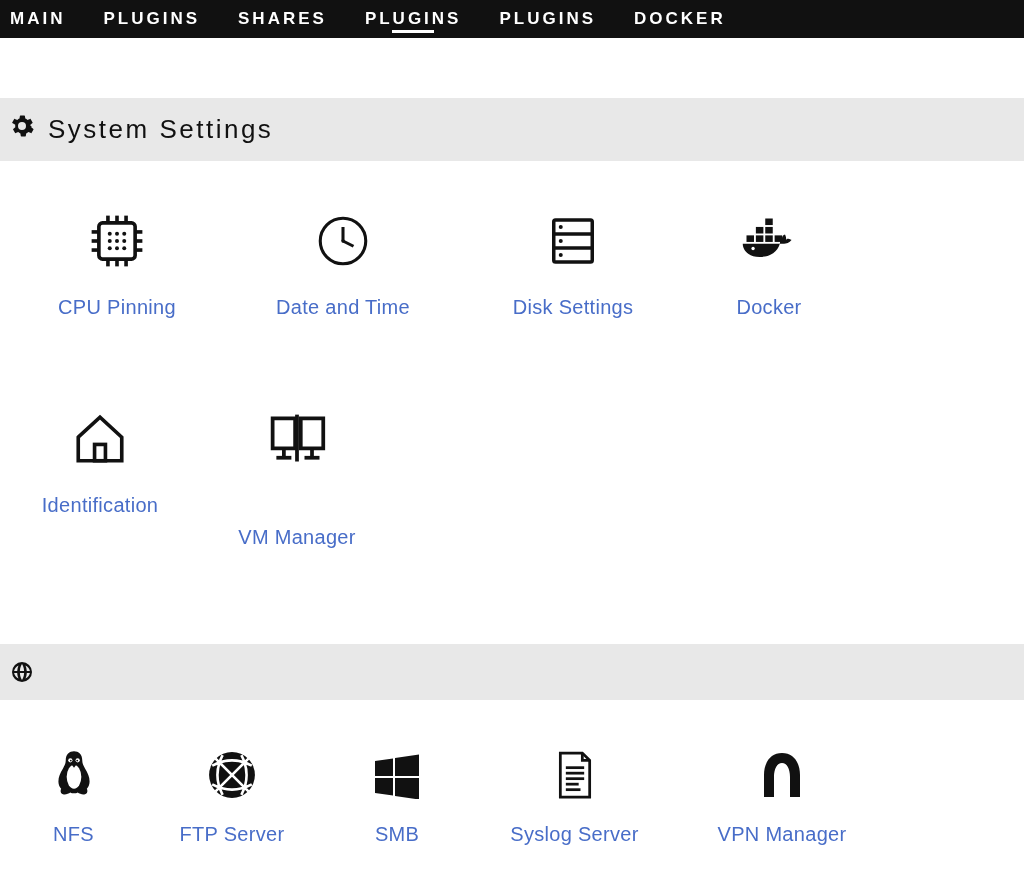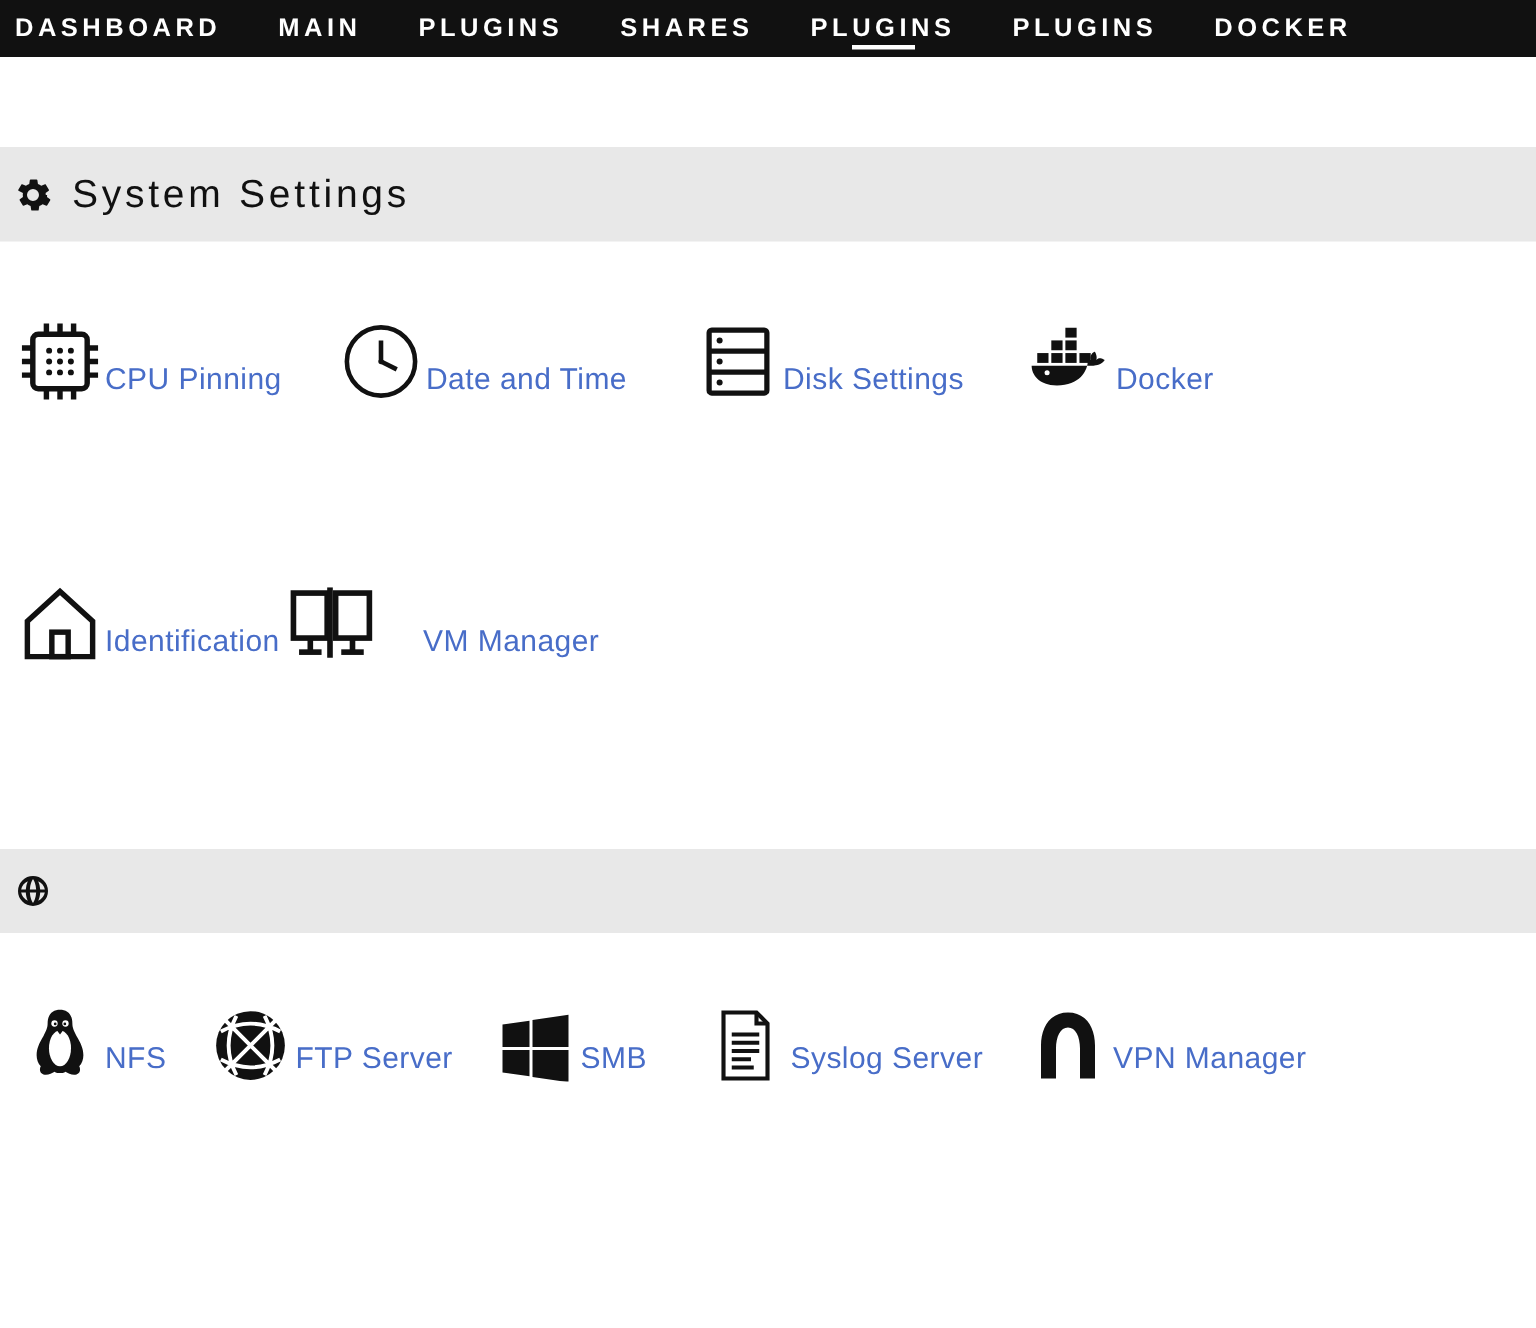--- a/index.html
+++ b/index.html
@@ -34,21 +34,20 @@
       transform: translateX(-50%);
       width: 42px;
       height: 3px;
       background: #fff;
     }
     .section-header {
       background: #e8e8e8;
       padding: 16px 10px;
       margin-top: 60px;
       display: flex;
-      align-items: center;
       gap: 14px;
     }
     .section-header.first { margin-top: 60px; }
     .section-header.second { margin-top: 95px; }
     .section-title {
       font-size: 26px;
       font-weight: 400;
       letter-spacing: 2.5px;
       color: #111;
     }
@@ -61,21 +60,21 @@
     }
     .items-grid {
       padding: 50px 10px 0 10px;
       display: flex;
       flex-wrap: wrap;
       column-gap: 0;
       row-gap: 90px;
     }
     .setting-item {
       display: flex;
-      flex-direction: row;
+      flex-direction: column;
       align-items: center;
       cursor: pointer;
       text-align: center;
     }
     .setting-item .icon-wrap {
       width: 60px;
       height: 60px;
       display: flex;
       align-items: center;
       justify-content: center;
@@ -99,21 +98,20 @@
     .ncol-b { width: 140px; }
     .ncol-c { width: 190px; }
     .ncol-d { width: 215px; }
     .ncol-e { width: 200px; }
     svg { display: block; }
   </style>
 </head>
 <body>
 
 <div class="topnav">
-  <div class="nav-item">DASHBOARD</div>
   <div class="nav-item">MAIN</div>
   <div class="nav-item">PLUGINS</div>
   <div class="nav-item">SHARES</div>
   <div class="nav-item active">PLUGINS</div>
   <div class="nav-item">PLUGINS</div>
   <div class="nav-item">DOCKER</div>
 </div>
 
 <div class="section-header first">
   <span class="section-icon">

